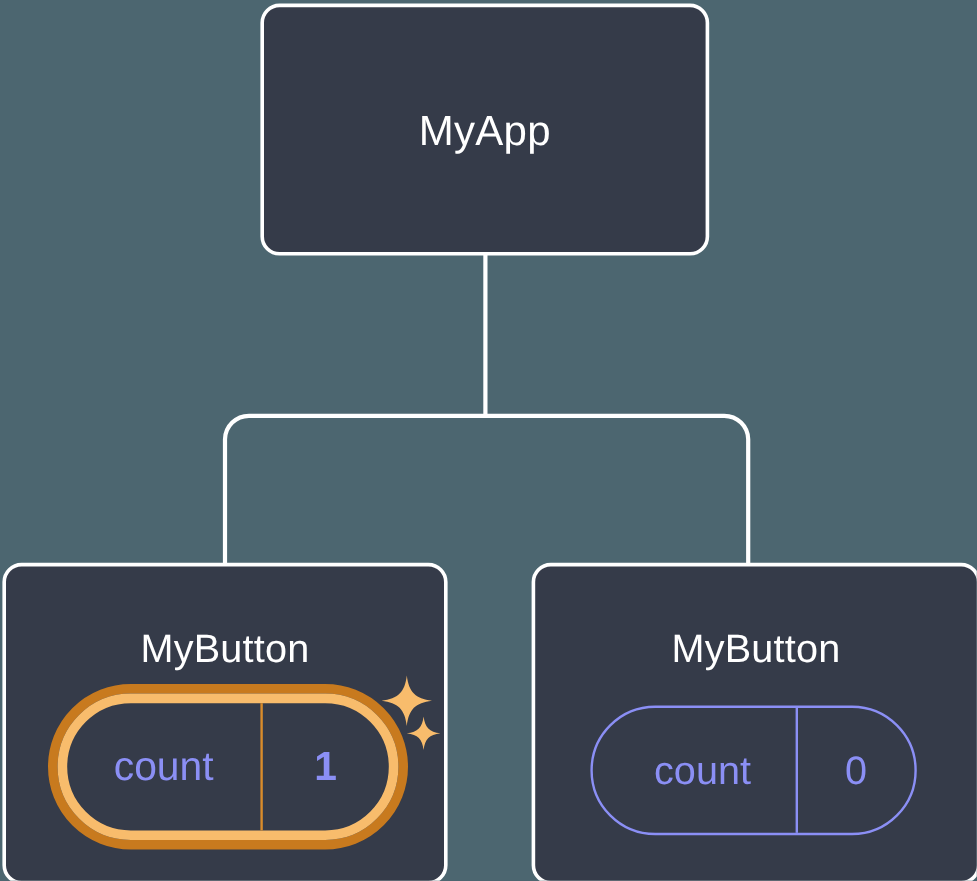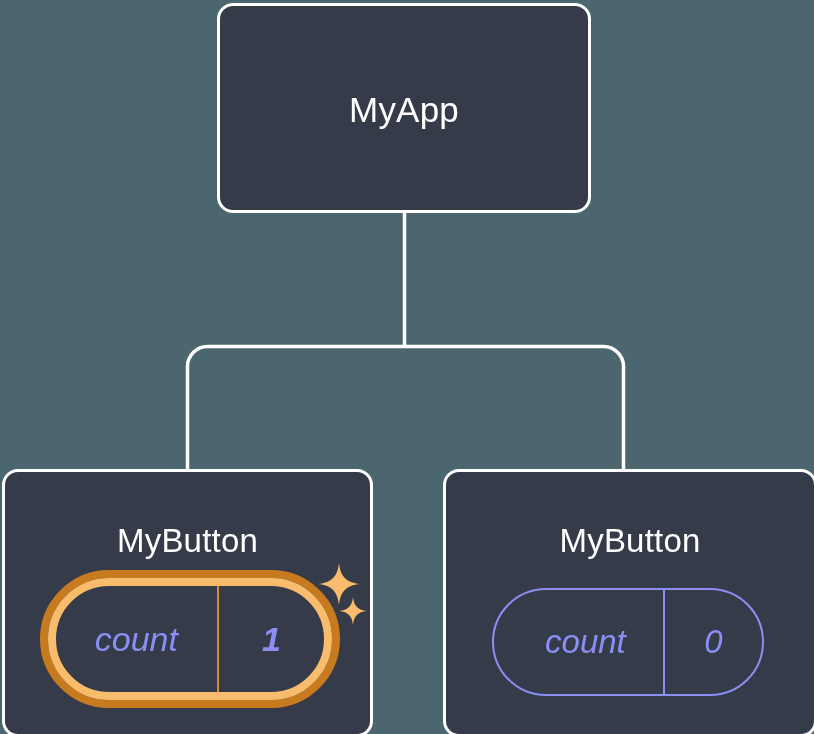--- a/index.html
+++ b/index.html
@@ -74,21 +74,20 @@
   #node-child-left .node-title,
   #node-child-right .node-title {
     top: 50px;
     font-size: 33px;
     text-align: center;
   }
 
   
   .pill-wrap {
     position: absolute;
-    font-style: italic;
   }
   #pill-wrap-left {
     left: 40px;
     top: 570px;
     width: 300px;
     height: 138px;
   }
   #pill-wrap-right {
     left: 492px;
     top: 588px;

